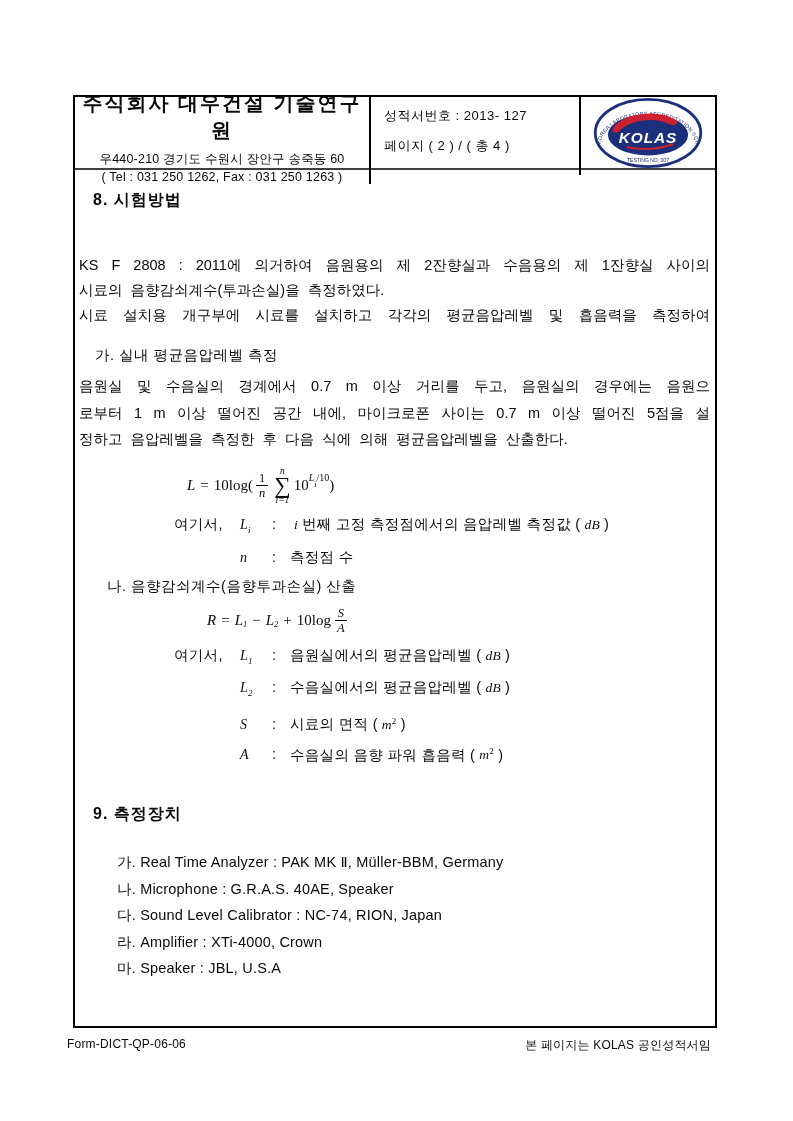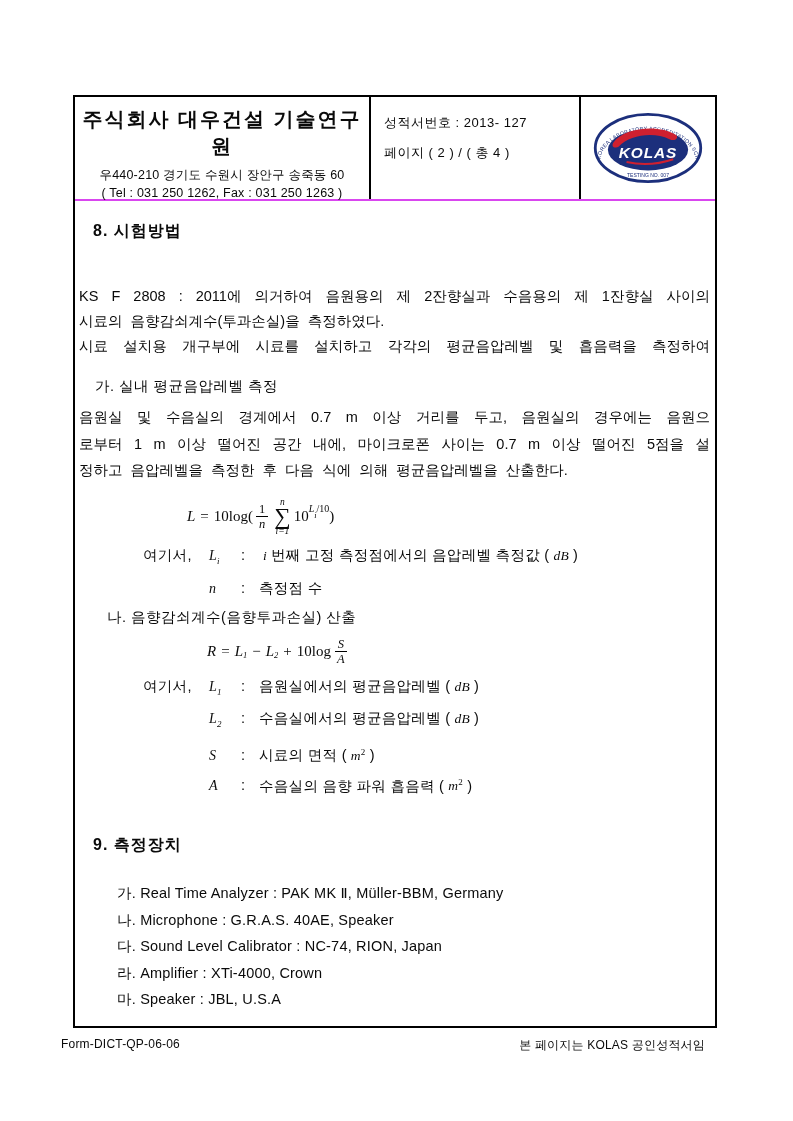--- a/index.html
+++ b/index.html
@@ -6,21 +6,21 @@
   body{
     width:793px;height:1121px;background:#ffffff;position:relative;
     font-family:"Liberation Sans","DejaVu Sans",sans-serif;color:#0a0a0a;
     -webkit-font-smoothing:antialiased;
   }
   .doc-box{
     position:absolute;left:73px;top:95px;width:644px;height:933px;
     border:2px solid #000;box-sizing:border-box;overflow:hidden;background:#fff;
   }
   
-  .hdr{display:flex;border-bottom:2px solid #d946ef;height:104px;box-sizing:border-box;}
+  .hdr{display:flex;border-bottom:2px solid #404040;height:73px;box-sizing:border-box;align-items:center;}
   .hdr-c1{width:296px;border-right:2px solid #000;box-sizing:border-box;text-align:center;padding-top:9px;}
   .company{font-size:20px;font-weight:bold;letter-spacing:2px;}
   .addr{font-size:12.5px;margin-top:7px;letter-spacing:0.2px;}
   .telfax{font-size:12.5px;margin-top:2px;letter-spacing:0.2px;}
   .hdr-c2{width:210px;border-right:2px solid #000;box-sizing:border-box;
           font-size:13px;padding:11px 0 14px 13px;letter-spacing:0.5px;}
   .hdr-c2 div{line-height:30px;white-space:nowrap;}
   .hdr-c3{flex:1;display:flex;align-items:center;justify-content:center;}
   
   .content{padding:20px 5px 0 4px;font-size:14.5px;}
@@ -42,37 +42,37 @@
         font-size:12.5px;line-height:1.15;margin:0 3px;}
   .frac .num{padding:0 3px;border-bottom:1px solid #000;}
   .frac .den{padding:0 3px;}
   .sigma-wrap{display:inline-flex;flex-direction:column;align-items:center;
               font-size:9.5px;line-height:1;margin:0 3px;}
   .sigma-glyph{font-size:23px;line-height:0.85;font-style:normal;}
   .sig-lbl{font-style:italic;}
   .exp{font-size:10px;position:relative;top:-7px;}
   .exp sub,.symsub{font-size:8.5px;font-style:italic;position:relative;top:3px;}
   
-  .def-block{margin-left:64px;margin-top:6px;}
+  .def-block{margin-left:95px;margin-top:6px;}
   .def-row{display:flex;align-items:baseline;line-height:27px;letter-spacing:0.3px;}
   .def-label{width:66px;}
   .def-sym{width:32px;font-family:Liberation Serif, serif;
            font-style:italic;font-size:14px;}
   .def-sym sub{font-size:9px;font-style:italic;}
   .def-colon{width:18px;}
   .unit{font-family:"Liberation Serif","DejaVu Serif",serif;font-style:italic;
         font-size:13.5px;margin:0 4px;}
   .unit sup{font-size:9px;font-style:normal;}
   .subB{margin:6px 0 0 28px;letter-spacing:0.5px;}
   
   .s9-title{margin-top:36px;}
   .equip{margin:24px 0 0 38px;}
   .equip div{line-height:26.5px;letter-spacing:0.2px;}
   
-  .footer{position:absolute;left:61px;top:1037px;width:644px;display:flex;
+  .footer{position:absolute;left:67px;top:1037px;width:644px;display:flex;
           justify-content:space-between;font-size:12px;letter-spacing:0.2px;}
 </style>
 </head>
 <body>
 
 <div class="doc-box">
 
   <div class="hdr">
     <div class="hdr-c1">
       <div class="company">주식회사 대우건설 기술연구원</div>

